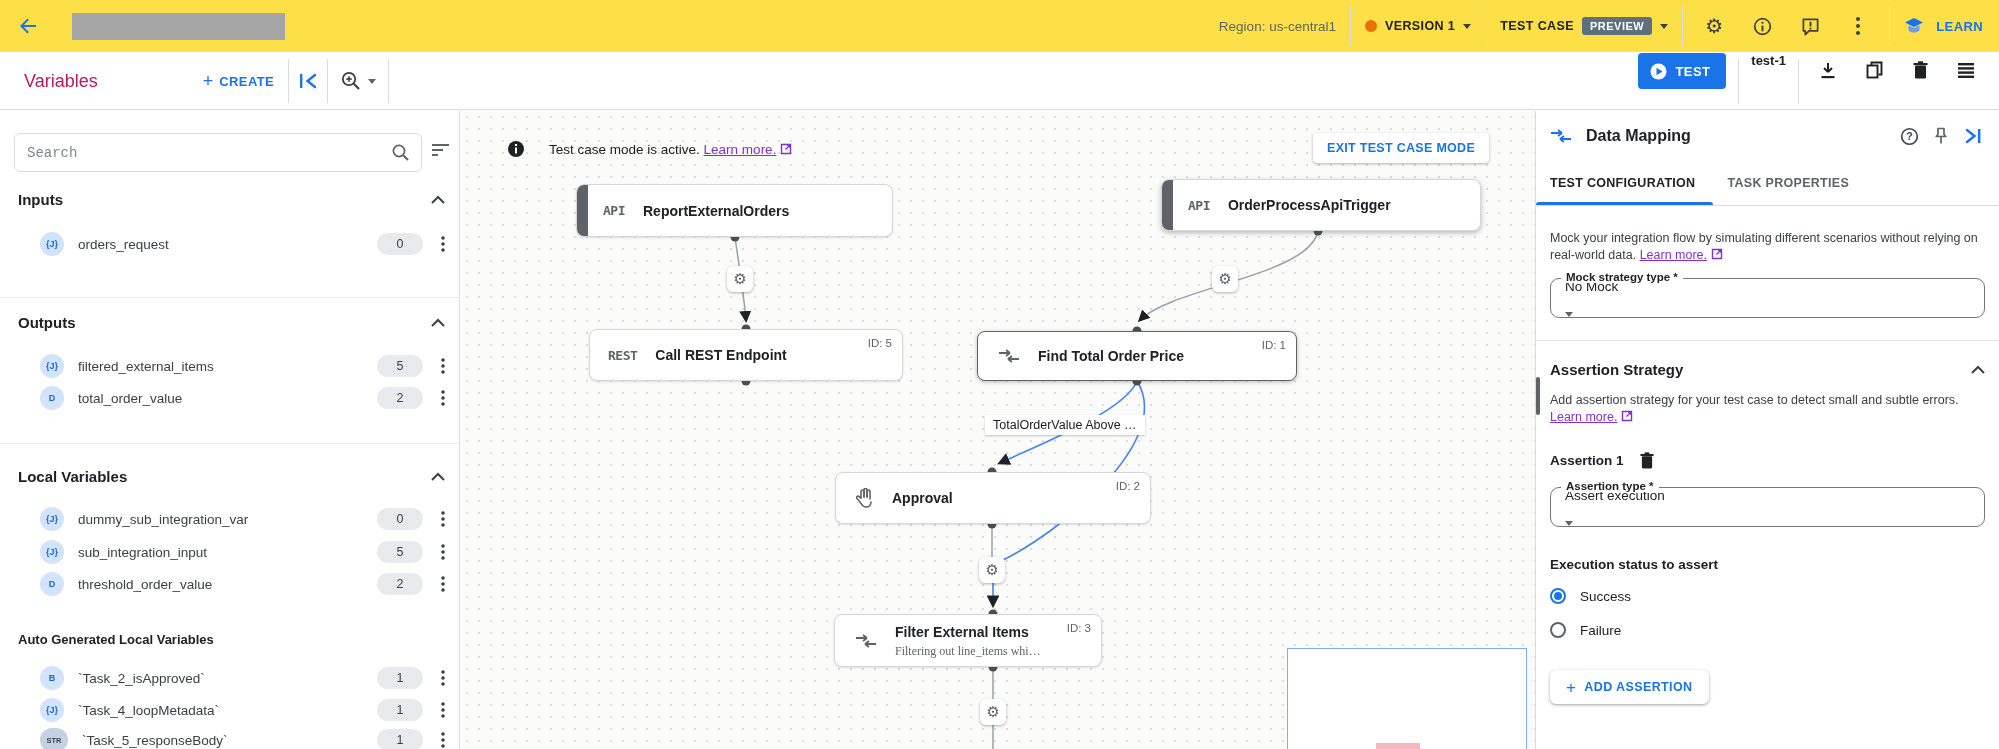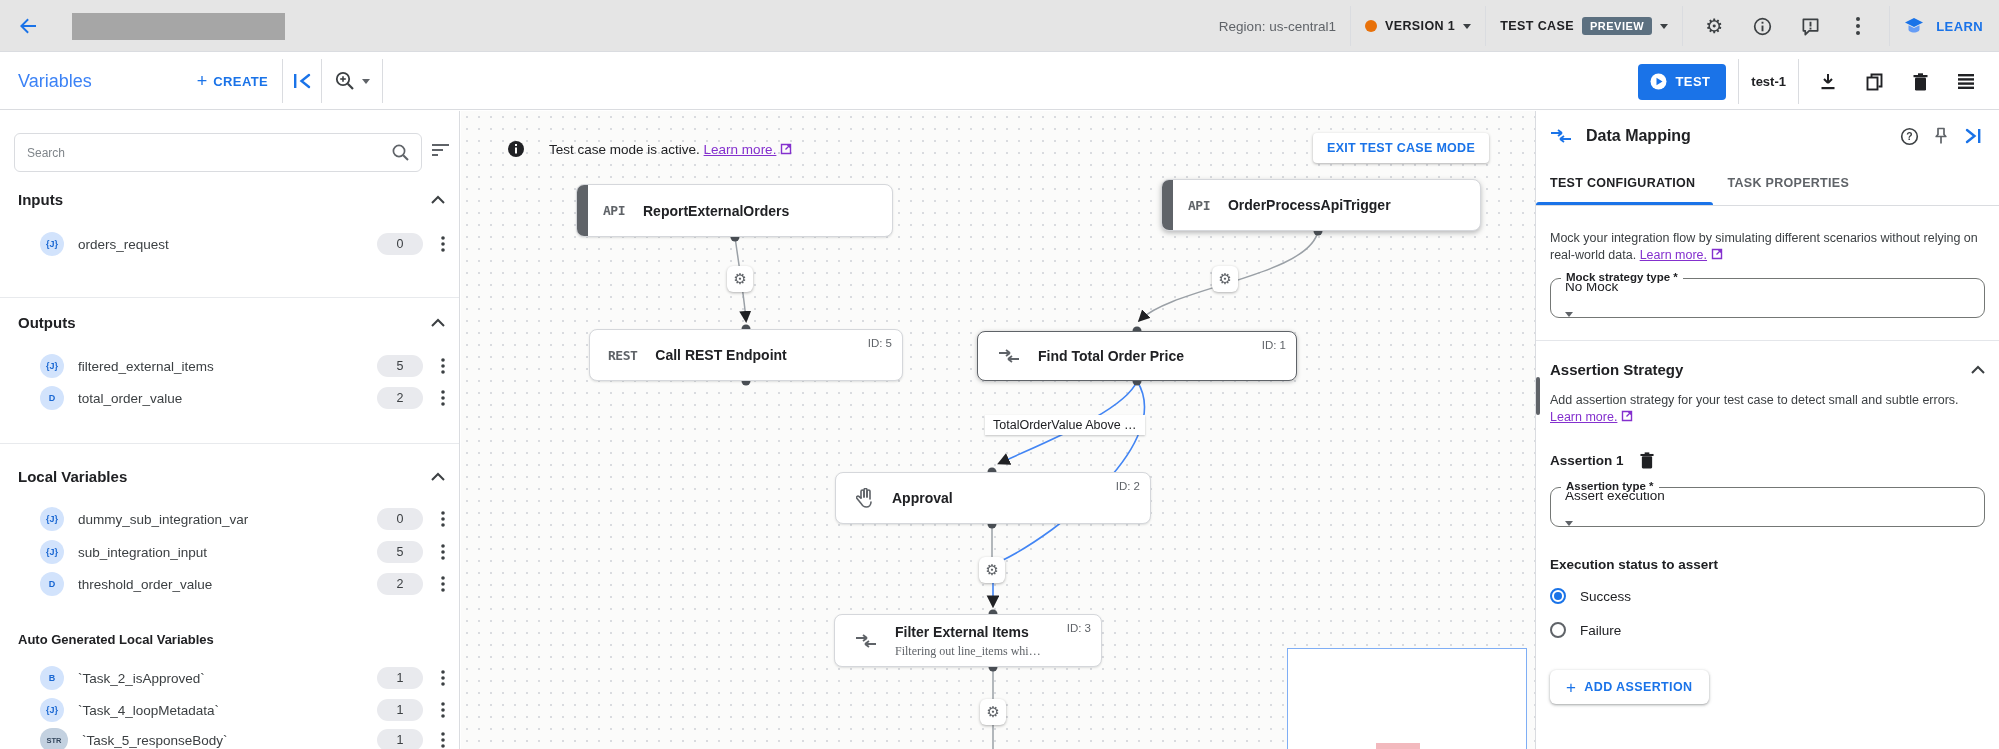--- a/index.html
+++ b/index.html
@@ -2,57 +2,57 @@
 <html><head>
 <meta charset="utf-8">
 <style>
   * { margin:0; padding:0; box-sizing:border-box; }
   body { font-family:"Liberation Sans", sans-serif; background:#fff; }
   #app { position:relative; width:1999px; height:749px; background:#fff; overflow:hidden; }
   .vdiv { width:1px; background:#dadce0; align-self:stretch; margin:6px 0; }
 
   
   #topbar { position:absolute; left:0; top:0; width:1999px; height:52px;
-            border-bottom:1px solid #dadce0; display:flex; align-items:center; background:#e5e5e5; z-index:10; }
+            border-bottom:1px solid #dadce0; display:flex; align-items:center; background:#fde047; z-index:10; }
   #back-btn { margin-left:18px; cursor:pointer; display:flex; align-items:center; }
   #redacted { position:absolute; left:72px; top:13px; width:213px; height:27px; background:#a6a6a6; }
   #topbar-right { position:absolute; right:16px; top:0; height:52px; display:flex; align-items:center; gap:14px; }
   .region-text { color:#5f6368; font-size:13.5px; }
   .version-wrap, .testcase-wrap { display:flex; align-items:center; gap:8px; cursor:pointer; }
   .version-dot { width:12px; height:12px; border-radius:50%; background:#e8710a; }
   .version-label, .testcase-label { font-size:12.5px; font-weight:700; color:#202124; letter-spacing:.4px; }
   .preview-badge { background:#5c7080; color:#fff; font-size:11px; font-weight:700; letter-spacing:.5px;
                    padding:3px 8px; border-radius:3px; }
   .caret { width:0; height:0; border-left:4.5px solid transparent; border-right:4.5px solid transparent;
            border-top:5.5px solid #3c4043; display:inline-block; }
   .tb-icon { width:34px; height:34px; display:flex; align-items:center; justify-content:center;
              cursor:pointer; border-radius:50%; color:#3c4043; }
   .learn-wrap { display:flex; align-items:center; gap:12px; cursor:pointer; }
   .learn-label { color:#1a73e8; font-size:13px; font-weight:700; letter-spacing:.4px; }
 
   
   #toolbar { position:absolute; left:0; top:53px; width:1999px; height:57px;
              border-bottom:1px solid #dadce0; display:flex; align-items:center; background:#fff; z-index:9; }
-  #page-title { margin-left:18px; font-size:18px; color:#3b82f6; }
+  #page-title { margin-left:24px; font-size:18px; color:#be185d; }
   .create-btn { margin-left:105px; display:flex; align-items:center; gap:6px; cursor:pointer; }
   .create-plus { color:#1a73e8; font-size:18px; font-weight:400; line-height:1; }
   .create-label { color:#1a73e8; font-size:13px; font-weight:700; letter-spacing:.4px; }
-  #toolbar-right { position:absolute; right:16px; top:0; height:57px; display:flex; align-items:center; gap:12px; }
+  #toolbar-right { position:absolute; right:16px; top:0; height:57px; display:flex; align-items:flex-start; gap:12px; }
   #test-btn { background:#1a73e8; color:#fff; border:none; border-radius:4px; height:36px; padding:0 16px 0 12px;
               font-size:13px; font-weight:700; letter-spacing:.4px; display:flex; align-items:center; gap:8px;
               cursor:pointer; font-family:"Liberation Sans",sans-serif; }
   .test-name { font-size:13px; font-weight:700; color:#202124; }
 
   
   #sidebar { position:absolute; left:0; top:111px; width:460px; height:638px; background:#fff;
              border-right:1px solid #dadce0; z-index:5; }
   #search-wrap { position:absolute; left:14px; top:22px; width:408px; height:39px;
                  border:1px solid #dadce0; border-radius:6px; display:flex; align-items:center; padding:0 12px; }
-  #search-input { border:none; outline:none; flex:1; font-size:12px; color:#202124;
-                  font-family:Liberation Sans, sans-serif; }
+  #search-input { border:none; outline:none; flex:1; font-size:14px; color:#202124;
+                  font-family:Liberation Mono, monospace; }
   #search-input::placeholder { color:#80868b; }
   #sort-btn { position:absolute; left:432px; top:32px; cursor:pointer; }
   .sec-header { position:absolute; left:18px; right:14px; display:flex; align-items:center; justify-content:space-between; }
   .sec-title { font-size:15px; font-weight:700; color:#202124; }
   .sec-title.small { font-size:13px; }
   .var-row { position:absolute; left:40px; right:14px; height:30px; display:flex; align-items:center; }
   .var-icon { width:24px; height:24px; border-radius:50%; background:#d2e3fc; color:#1967d2;
               font-size:9px; font-weight:700; display:flex; align-items:center; justify-content:center; flex:none; }
   .var-icon.str { background:#c3d1e0; color:#33465c; font-size:7.5px; border-radius:12px; width:28px; }
   .var-name { margin-left:14px; font-size:13.5px; color:#3c4043; flex:1; white-space:nowrap; overflow:hidden; }

